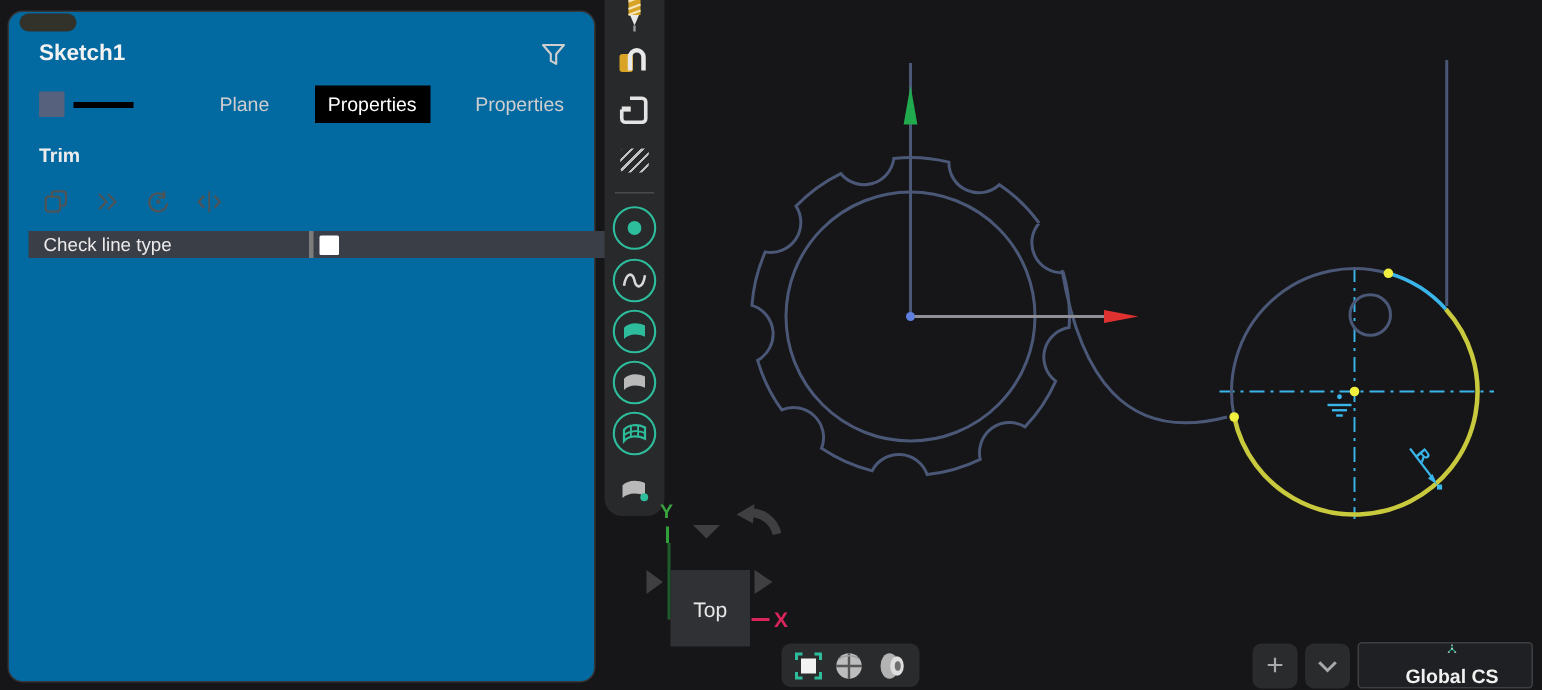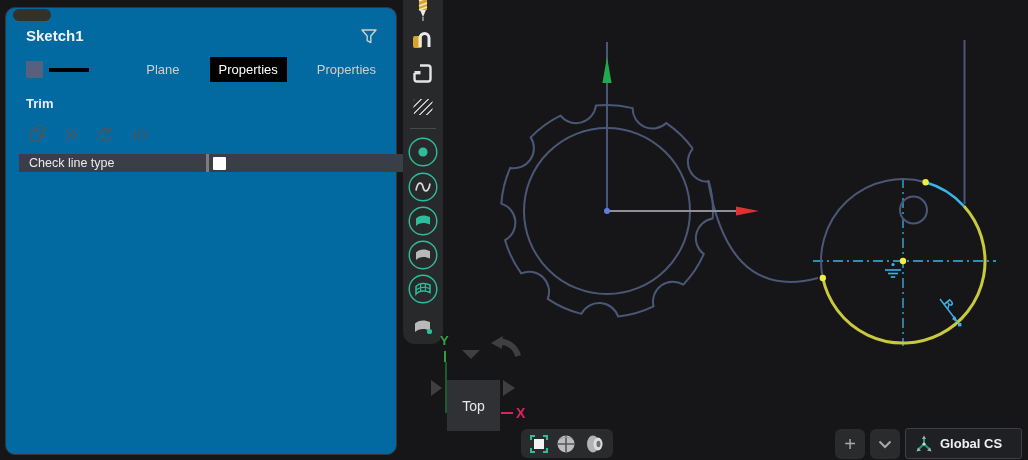--- a/index.html
+++ b/index.html
@@ -57,21 +57,21 @@
   .rot-arrow{position:absolute;left:488px;top:334px;z-index:6;}
   
   .view-bar{position:absolute;left:521px;top:429px;width:92px;height:29px;background:#2a2b2d;
     border-radius:6px;display:flex;align-items:center;justify-content:space-evenly;z-index:6;}
   .sq-btn{position:absolute;top:429px;width:30px;height:30px;background:#2a2b2d;border-radius:6px;
     display:flex;align-items:center;justify-content:center;color:#a9a9a9;z-index:6;}
   #btn-plus{left:835px;font-size:20px;font-weight:400;}
   #btn-chevron{left:870px;}
   .cs-btn{position:absolute;left:905px;top:428px;width:117px;height:31px;background:#1f2023;
     border:1px solid #3e3f43;border-radius:3px;display:flex;align-items:center;gap:7px;
-    padding-left:9px;box-sizing:border-box;z-index:6;}
+    padding-left:9px;box-sizing:border-box;z-index:6;flex-direction:column;}
   .cs-label{font-size:13px;font-weight:700;color:#f0f0f0;}
 </style>
 </head>
 <body>
 
 <div id="app">
 
   <svg id="sketch-svg" width="1028" height="460">
       <path d="M692.8,148.7 A106,106 0 0 0 666.3,123.1 A20,20 0 0 1 632.6,108.1 A106,106 0 0 0 595.9,105.6 A20,20 0 0 1 560.5,115.7 A106,106 0 0 0 530.7,137.4 A20,20 0 0 1 510.2,167.9 A106,106 0 0 0 501.3,203.6 A20,20 0 0 1 505.1,240.2 A106,106 0 0 0 521.2,273.3 A20,20 0 0 1 547.7,298.9 A106,106 0 0 0 581.4,313.9 A20,20 0 0 1 618.1,316.4 A106,106 0 0 0 653.5,306.3 A20,20 0 0 1 683.3,284.6 A106,106 0 0 0 703.8,254.1 A20,20 0 0 1 712.7,218.4 A106,106 0 0 0 708.9,181.8 A20,20 0 0 1 692.8,148.7" fill="none" stroke="#4a5776" stroke-width="2"></path>
       <circle cx="607" cy="211" r="83" fill="none" stroke="#4a5776" stroke-width="2"></circle>

